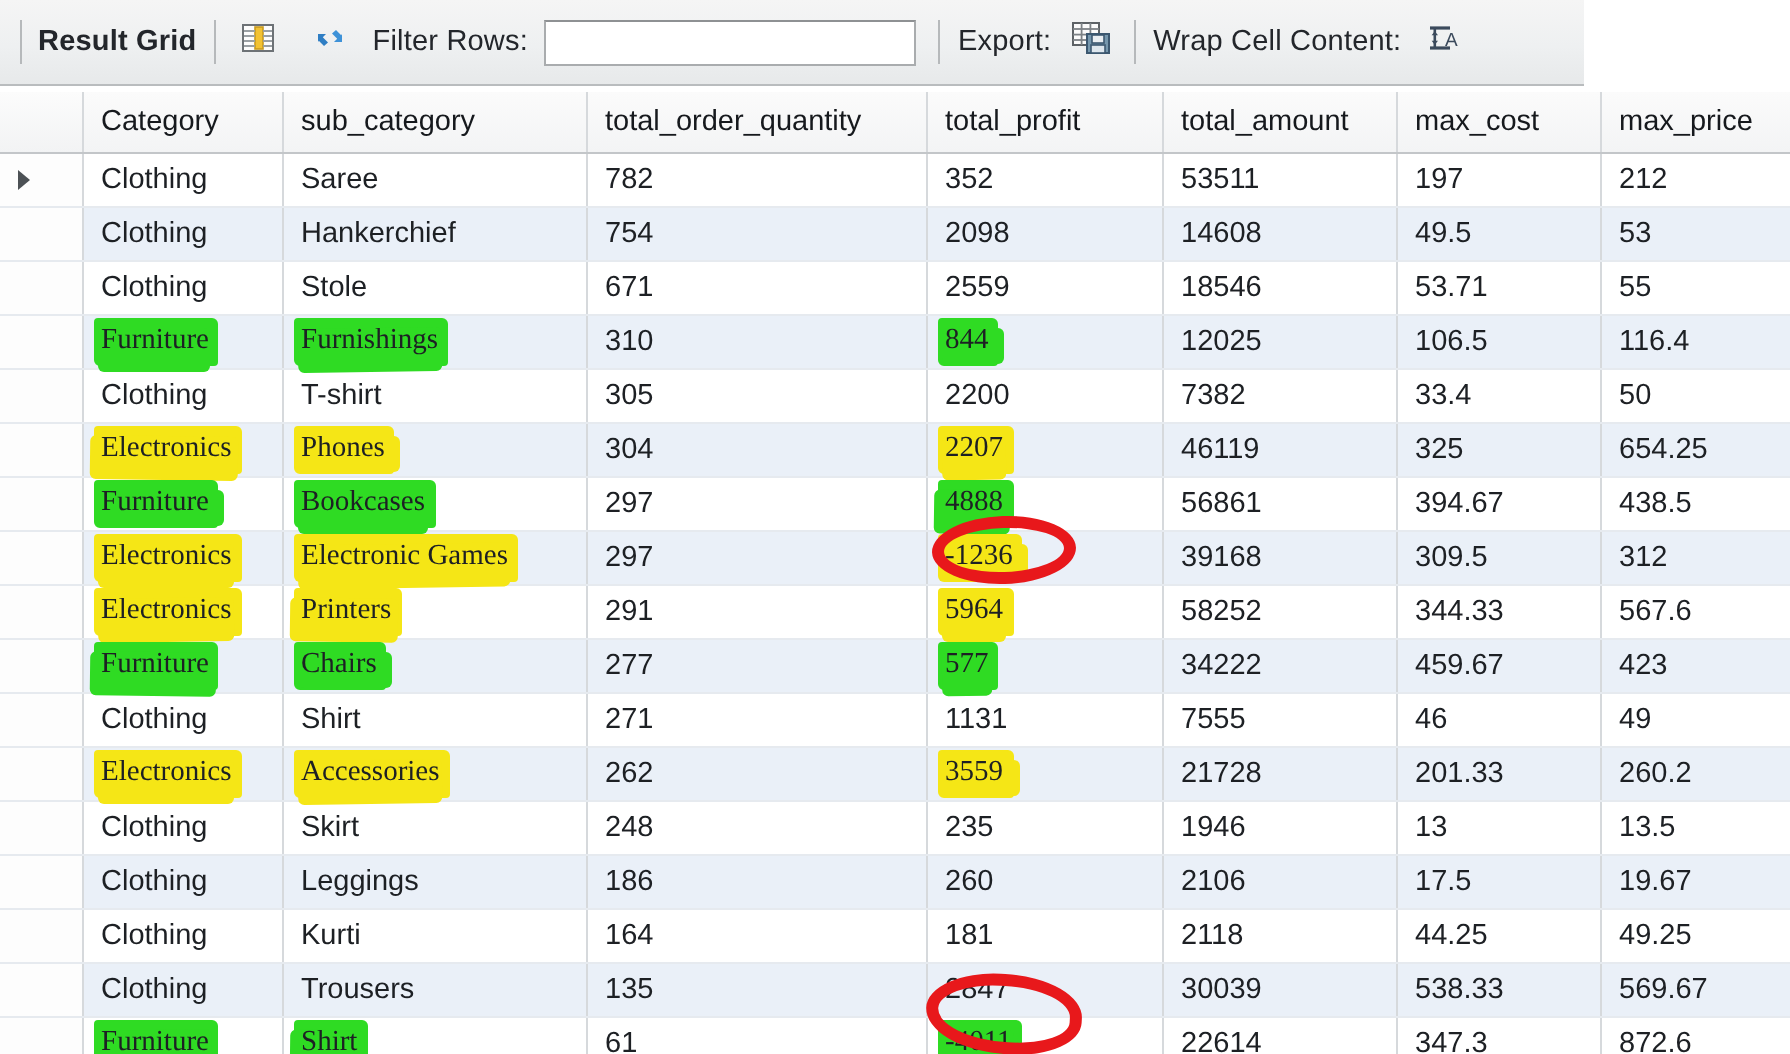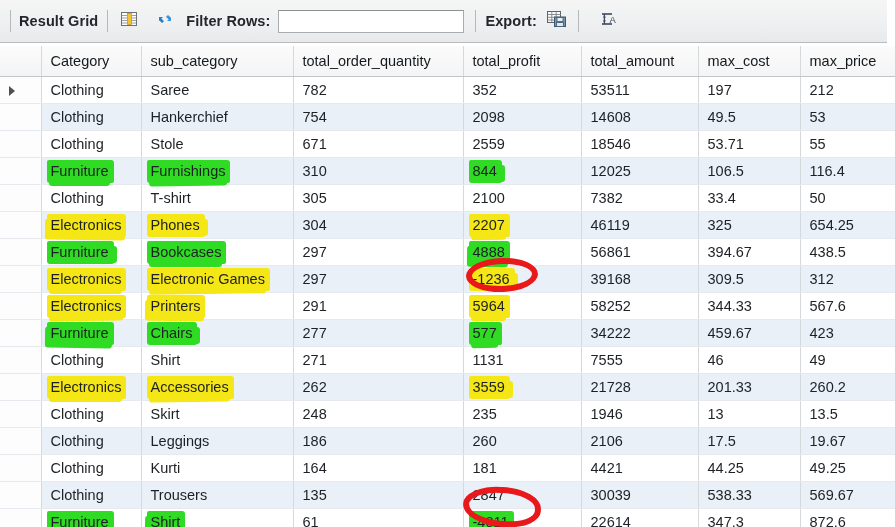--- a/index.html
+++ b/index.html
@@ -9,35 +9,34 @@
   body {
     width: 895px; height: 527px;
     font-family: "Liberation Sans", sans-serif;
     overflow: hidden;
     position: relative;
   }
 
   
   #toolbar {
     position: absolute; left: 0; top: 0;
-    width: 887px; height: 43px;
+    width: 792px; height: 43px;
     background: linear-gradient(to bottom, #f5f5f5 0%, #eef0f1 55%, #e7e9ea 100%);
     border-bottom: 1px solid #b9bcbe;
     display: flex; align-items: center;
     box-sizing: border-box;
   }
   .tb-sep {
     width: 1px; height: 22px; background: #b6b9bb;
     margin: 0 9px; flex: none;
   }
   .tb-sep.first { margin-left: 10px; margin-right: 8px; }
   .tb-label {
     font-size: 14.5px; color: #23262b; white-space: nowrap;
     letter-spacing: .1px;
-    font-weight: bold;
   }
   .tb-label.bold { font-weight: bold; }
   #filter-input {
     width: 186px; height: 23px;
     background: #ffffff;
     border: 1px solid #a9acae;
     border-top-color: #8e9193;
     margin-left: 8px;
     box-sizing: border-box;
     font-family: "Liberation Sans", sans-serif;
@@ -95,21 +94,21 @@
     display: inline-block;
     width: 0; height: 0;
     border-left: 6px solid #4c5155;
     border-top: 5px solid transparent;
     border-bottom: 5px solid transparent;
     vertical-align: middle;
   }
   .cell-text { position: relative; z-index: 2; }
 
   
-  .hl { position: relative; display: inline-block; }
+  .hl { position: relative; display: inline-block; font-family: Liberation Serif, serif; }
   .hl > .cell-text { position: relative; z-index: 2; }
   .hl::before {
     content: "";
     position: absolute;
     z-index: 1;
     left: -4px; right: -5px;
     top: -3px; bottom: -4px;
     border-radius: 2px 3px 2px 3px;
   }
   .hl.green::before  { background: #2fdb23; }
@@ -196,20 +195,21 @@
       <line x1="5.8" y1="2.5" x2="5.8" y2="13.5" stroke="#7d8286" stroke-width="0.9"></line>
       <line x1="10.2" y1="2.5" x2="10.2" y2="13.5" stroke="#7d8286" stroke-width="0.9"></line>
       <rect x="8.5" y="8" width="11" height="9.5" fill="#7697ad" stroke="#3c5870" stroke-width="1"></rect>
       <rect x="11" y="8.5" width="6" height="4" fill="#e9eef2" stroke="#3c5870" stroke-width="0.8"></rect>
       <rect x="10.5" y="13.5" width="7" height="4" fill="#dde6ed" stroke="#3c5870" stroke-width="0.8"></rect>
     </svg>
   </span>
 
   <div class="tb-sep" style="margin-left:10px;"></div>
 
+  <span class="tb-label">Wrap Cell Content:</span>
 
   <span id="wrap-icon-btn" class="tb-ico">
     <svg width="20" height="20" viewBox="0 0 20 20">
       <line x1="3" y1="5" x2="13" y2="5" stroke="#3b4a5c" stroke-width="1.6"></line>
       <line x1="3" y1="15" x2="13" y2="15" stroke="#3b4a5c" stroke-width="1.6"></line>
       <line x1="5.4" y1="5" x2="5.4" y2="15" stroke="#3b4a5c" stroke-width="1.3"></line>
       <path d="M5.4 6.6 L3.8 8.6 L7 8.6 Z" fill="#3b4a5c"></path>
       <path d="M5.4 13.4 L3.8 11.4 L7 11.4 Z" fill="#3b4a5c"></path>
       <text x="10.5" y="14" font-family="Liberation Sans, sans-serif" font-size="9.5" fill="#3b4a5c">A</text>
     </svg>
@@ -279,21 +279,21 @@
           <td><span class="hl green short"><span class="cell-text">844</span></span></td>
           <td><span class="cell-text">12025</span></td>
           <td><span class="cell-text">106.5</span></td>
           <td><span class="cell-text">116.4</span></td>
         </tr>
         <tr class="r-odd">
           <td class="rowsel"></td>
           <td><span class="cell-text">Clothing</span></td>
           <td><span class="cell-text">T-shirt</span></td>
           <td><span class="cell-text">305</span></td>
-          <td><span class="cell-text">2100</span></td>
+          <td><span class="cell-text">2200</span></td>
           <td><span class="cell-text">7382</span></td>
           <td><span class="cell-text">33.4</span></td>
           <td><span class="cell-text">50</span></td>
         </tr>
         <tr class="r-even">
           <td class="rowsel"></td>
           <td><span class="hl yellow tilt-b"><span class="cell-text">Electronics</span></span></td>
           <td><span class="hl yellow short"><span class="cell-text">Phones</span></span></td>
           <td><span class="cell-text">304</span></td>
           <td><span class="hl yellow tilt-a"><span class="cell-text">2207</span></span></td>
@@ -380,21 +380,21 @@
           <td><span class="cell-text">2106</span></td>
           <td><span class="cell-text">17.5</span></td>
           <td><span class="cell-text">19.67</span></td>
         </tr>
         <tr class="r-odd">
           <td class="rowsel"></td>
           <td><span class="cell-text">Clothing</span></td>
           <td><span class="cell-text">Kurti</span></td>
           <td><span class="cell-text">164</span></td>
           <td><span class="cell-text">181</span></td>
-          <td><span class="cell-text">4421</span></td>
+          <td><span class="cell-text">2118</span></td>
           <td><span class="cell-text">44.25</span></td>
           <td><span class="cell-text">49.25</span></td>
         </tr>
         <tr class="r-even">
           <td class="rowsel"></td>
           <td><span class="cell-text">Clothing</span></td>
           <td><span class="cell-text">Trousers</span></td>
           <td><span class="cell-text">135</span></td>
           <td><span class="cell-text">2847</span></td>
           <td><span class="cell-text">30039</span></td>

